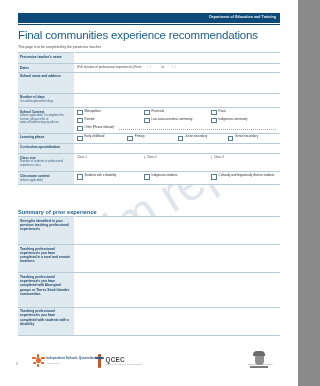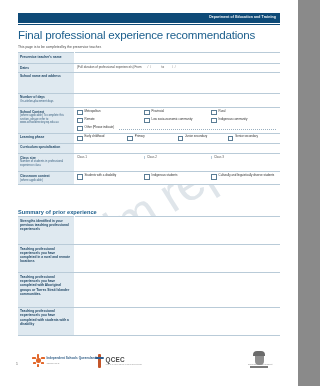--- a/index.html
+++ b/index.html
@@ -217,21 +217,21 @@
 </head>
 <body>
 
 <div class="page">
 
   <div class="hdr-bar">
     <span class="hdr-text">Department of Education and Training</span>
   </div>
   <div class="hdr-rule"></div>
 
-  <h1 class="title">Final professional experience recommendations</h1>
+  <h1 class="title">Final communities experience recommendations</h1>
   <div class="subtitle">This page is to be completed by the preservice teacher.</div>
 
   <div class="watermark">Interim report</div>
 
   <table class="tbl" style="top:52px">
     <tbody>
 
       <tr>
         <td class="lbl">
           <span>Preservice teacher's name</span>

